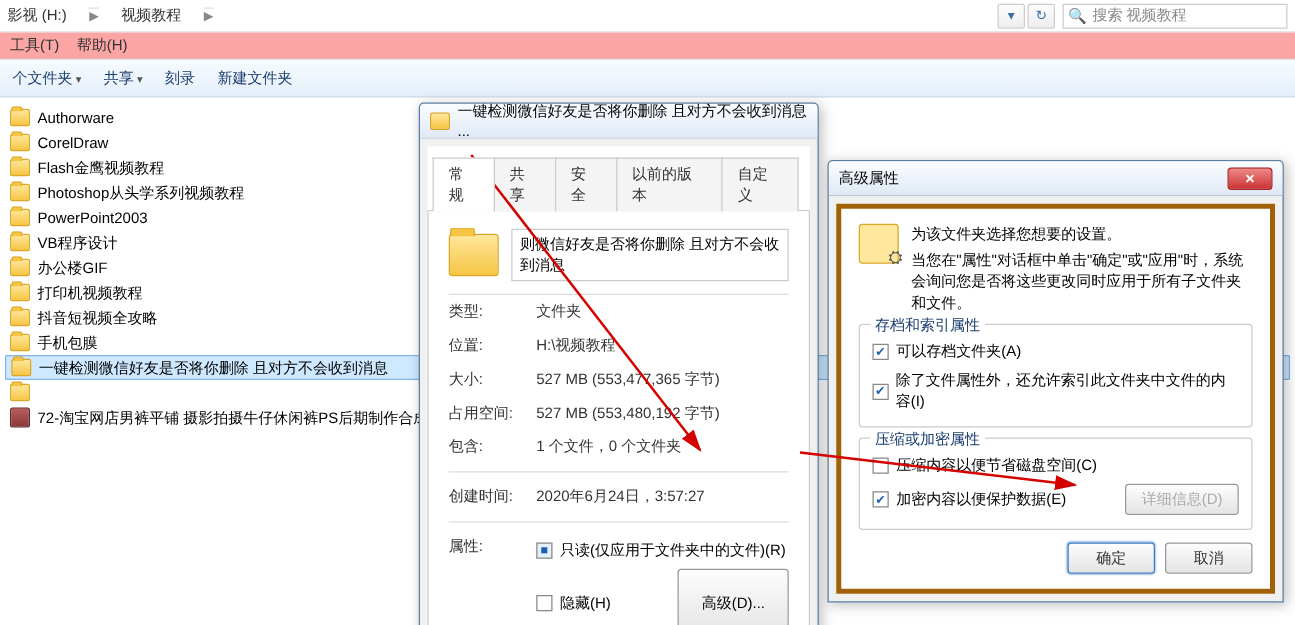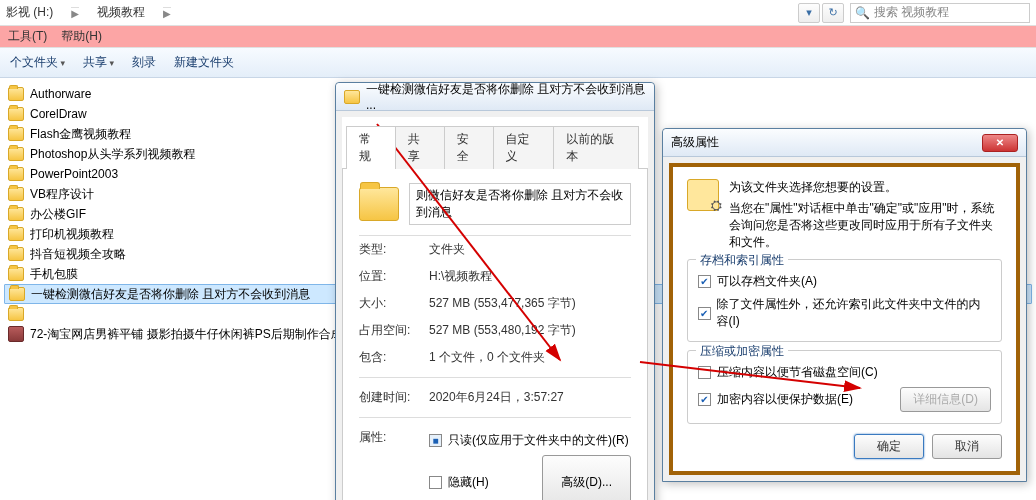--- a/index.html
+++ b/index.html
@@ -143,22 +143,22 @@
 
 <div class="dialog" style="left:335px;top:82px;width:320px">
   <div class="titlebar">
     <div class="ticon"></div>
     <div class="ttext">一键检测微信好友是否将你删除 且对方不会收到消息 ...</div>
   </div>
   <div class="tabs">
     <div class="tab active">常规</div>
     <div class="tab">共享</div>
     <div class="tab">安全</div>
+    <div class="tab">以前的版本</div>
     <div class="tab">自定义</div>
-    <div class="tab">以前的版本</div>
   </div>
   <div class="panel">
     <div class="foldhdr">
       <div class="bigico"></div>
       <div class="fname">则微信好友是否将你删除 且对方不会收到消息</div>
     </div>
     <div class="proprow">
         <div class="lbl">类型:</div>
         <div class="val">文件夹</div>
       </div>

